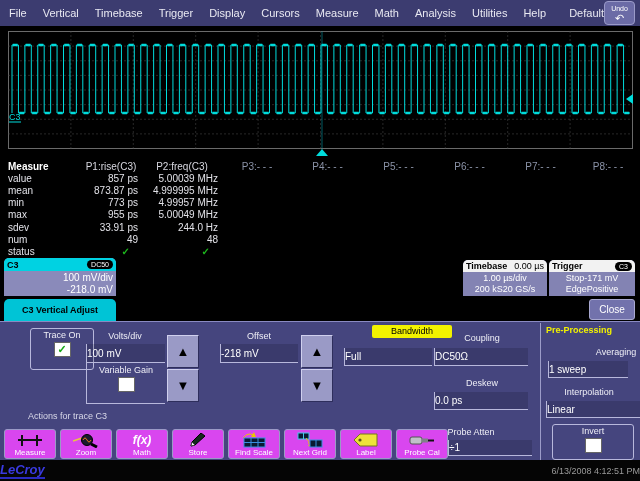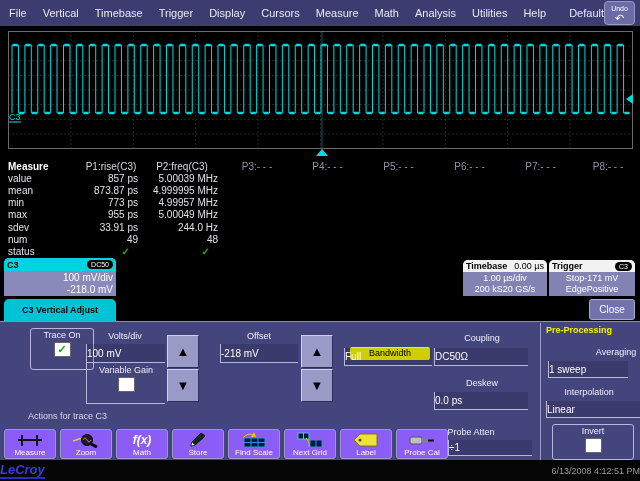--- a/index.html
+++ b/index.html
@@ -70,21 +70,21 @@
              border-right:1px solid #2e2e5c;border-bottom:1px solid #2e2e5c;
              color:#000;font-size:13px;display:flex;align-items:center;justify-content:center;}
   #bw-label{position:absolute;left:350px;top:331px;width:80px;height:13px;background:#f2f200;
             color:#000;font-size:9px;text-align:center;line-height:13px;border-radius:2px;}
   #preproc-sep{position:absolute;left:540px;top:1px;width:1px;height:137px;background:#9c9cc8;}
   #preproc-title{position:absolute;left:546px;top:3px;color:#f2f200;font-size:9px;font-weight:bold;}
   #actions-text{position:absolute;left:28px;top:89px;color:#d8d8e8;font-size:9px;}
 
   
   #toolbar{position:absolute;left:4px;top:107px;display:flex;gap:4px;}
-  .tb-btn{width:52px;height:30px;background:#8b5cf6;border:1px solid #9a9ac6;border-radius:3px;
+  .tb-btn{width:52px;height:30px;background:#d946ef;border:1px solid #9a9ac6;border-radius:3px;
           color:#fff;font-size:8px;text-align:center;box-sizing:border-box;
           display:flex;flex-direction:column;align-items:center;justify-content:flex-end;padding-bottom:1px;}
   .tb-icon{height:16px;display:flex;align-items:center;justify-content:center;}
 
   
   #statusbar{position:absolute;left:0;top:460px;width:640px;height:21px;background:#050505;
              display:flex;align-items:center;justify-content:space-between;padding:0 0;box-sizing:border-box;}
   #brand{color:#3a3ae0;font-weight:bold;font-style:italic;font-size:13px;
          border-bottom:2px solid #2a2ac0;line-height:14px;}
   #datetime{color:#9a9a9a;font-size:9px;}
@@ -294,21 +294,21 @@
     <span class="fld-label" style="left:220px;top:9px;width:78px;">Offset</span>
     <div class="field" style="left:220px;top:22px;width:78px;height:19px;">-218 mV</div>
 
     <div class="arrow-btn" style="left:301px;top:13px;">
         <span>▲</span>
       </div>
     <div class="arrow-btn" style="left:301px;top:47px;">
         <span>▼</span>
       </div>
 
-    <div id="bw-label" style="top:25px;">Bandwidth</div>
+    <div id="bw-label" style="top:3px;margin-left:22px;">Bandwidth</div>
     <div class="field" style="left:344px;top:26px;width:88px;height:18px;">Full</div>
 
     <span class="fld-label" style="left:436px;top:11px;width:92px;">Coupling</span>
     <div class="field" style="left:434px;top:26px;width:94px;height:18px;">DC50Ω</div>
 
     <span class="fld-label" style="left:436px;top:56px;width:92px;">Deskew</span>
     <div class="field" style="left:434px;top:70px;width:94px;height:18px;">0.0 ps</div>
 
     <span class="fld-label" style="left:428px;top:105px;width:86px;">Probe Atten</span>
     <div class="field" style="left:448px;top:118px;width:84px;height:16px;">÷1</div>

